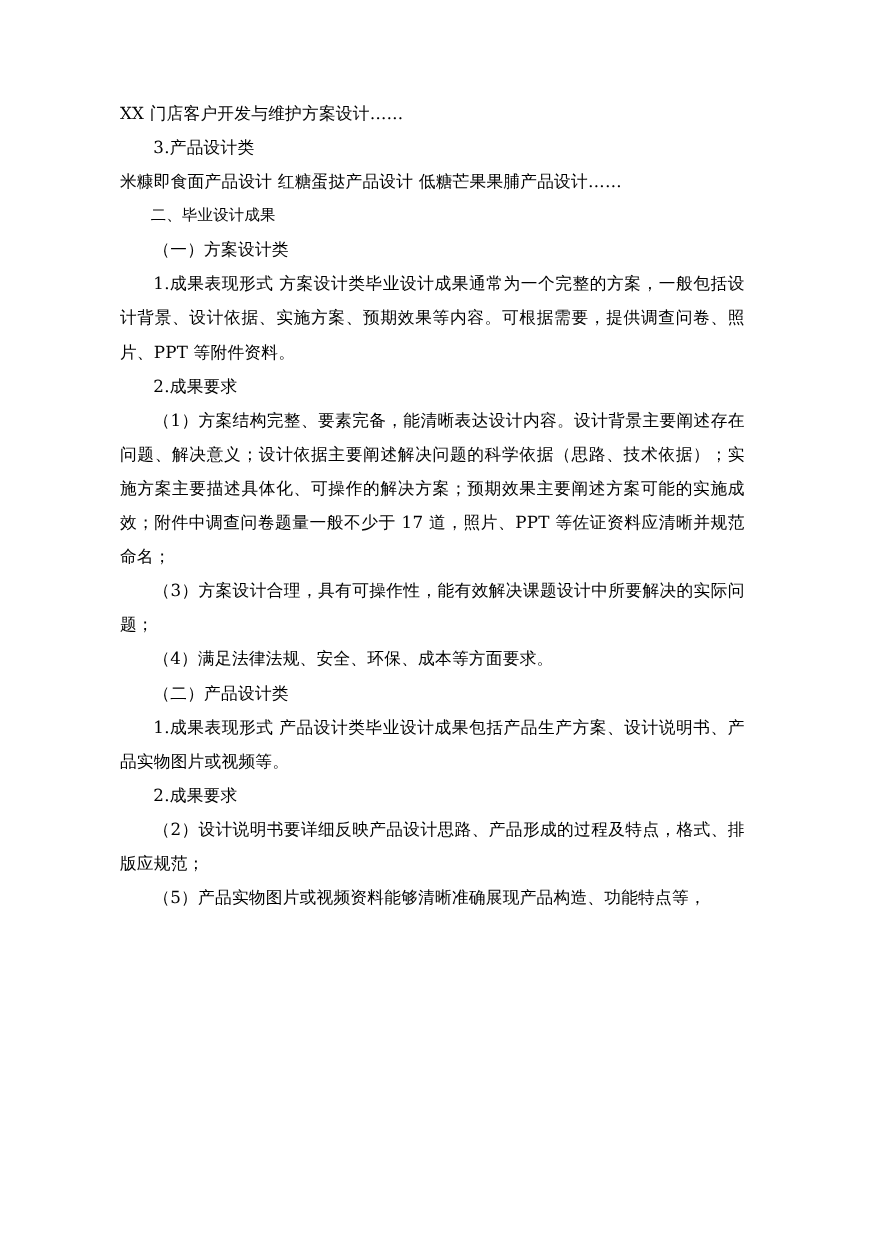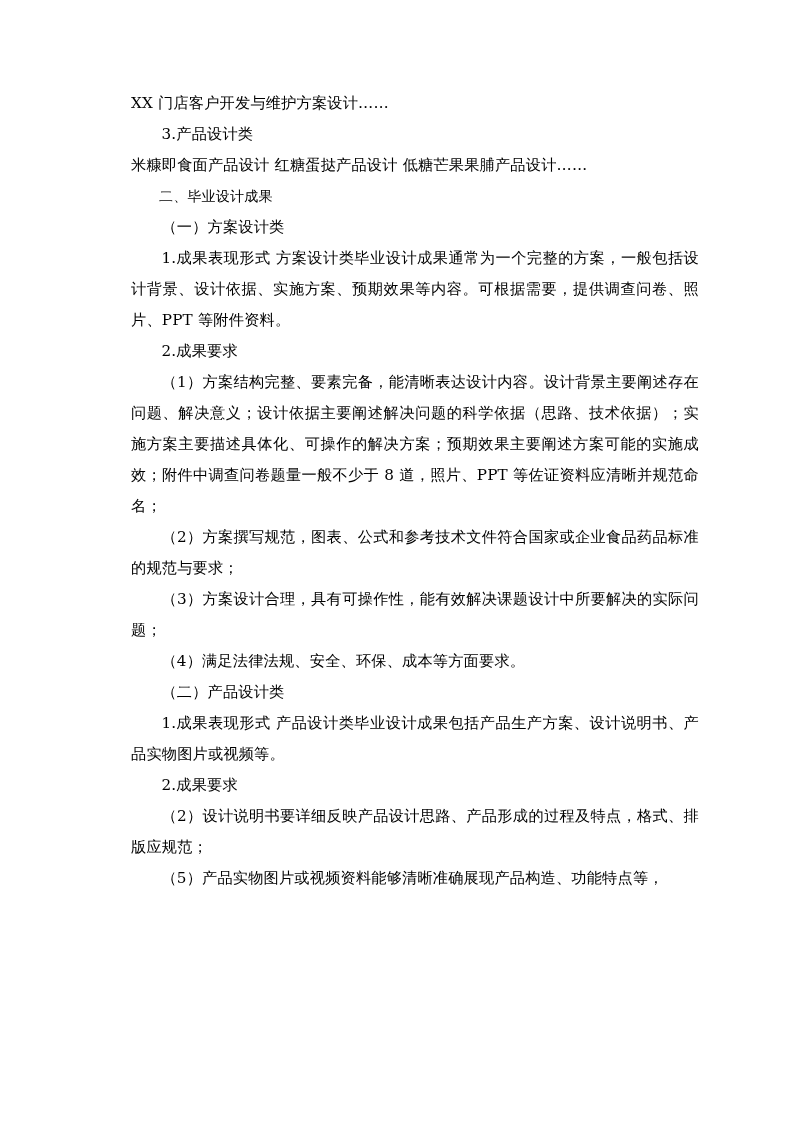--- a/index.html
+++ b/index.html
@@ -18,21 +18,21 @@
   .page {
     position: absolute;
     left: 0;
     top: 0;
     width: 793px;
     height: 1122px;
     background: #ffffff;
   }
   .content {
     position: absolute;
-    left: 131px;
+    left: 109px;
     top: 88px;
     width: 568px;
   }
   .para {
     font-size: 15.2px;
     line-height: 31px;
     text-align: justify;
     margin: 0 0 0 0;
     letter-spacing: 0.2px;
     word-break: break-all;
@@ -50,22 +50,21 @@
 
 <div class="page">
   <div class="content">
     <p class="para">XX 门店客户开发与维护方案设计……</p>
     <p class="para indent">3.产品设计类</p>
     <p class="para">米糠即食面产品设计 红糖蛋挞产品设计 低糖芒果果脯产品设计……</p>
     <p class="para indent heading">二、毕业设计成果</p>
     <p class="para indent">（一）方案设计类</p>
     <p class="para indent">1.成果表现形式 方案设计类毕业设计成果通常为一个完整的方案，一般包括设计背景、设计依据、实施方案、预期效果等内容。可根据需要，提供调查问卷、照片、PPT 等附件资料。</p>
     <p class="para indent">2.成果要求</p>
-    <p class="para indent">（1）方案结构完整、要素完备，能清晰表达设计内容。设计背景主要阐述存在问题、解决意义；设计依据主要阐述解决问题的科学依据（思路、技术依据）；实施方案主要描述具体化、可操作的解决方案；预期效果主要阐述方案可能的实施成效；附件中调查问卷题量一般不少于 8 道，照片、PPT 等佐证资料应清晰并规范命名；</p>
-    <p class="para indent">（2）方案撰写规范，图表、公式和参考技术文件符合国家或企业食品药品标准的规范与要求；</p>
+    <p class="para indent">（1）方案结构完整、要素完备，能清晰表达设计内容。设计背景主要阐述存在问题、解决意义；设计依据主要阐述解决问题的科学依据（思路、技术依据）；实施方案主要描述具体化、可操作的解决方案；预期效果主要阐述方案可能的实施成效；附件中调查问卷题量一般不少于 17 道，照片、PPT 等佐证资料应清晰并规范命名；</p>
     <p class="para indent">（3）方案设计合理，具有可操作性，能有效解决课题设计中所要解决的实际问题；</p>
     <p class="para indent">（4）满足法律法规、安全、环保、成本等方面要求。</p>
     <p class="para indent">（二）产品设计类</p>
     <p class="para indent">1.成果表现形式 产品设计类毕业设计成果包括产品生产方案、设计说明书、产品实物图片或视频等。</p>
     <p class="para indent">2.成果要求</p>
     <p class="para indent">（2）设计说明书要详细反映产品设计思路、产品形成的过程及特点，格式、排版应规范；</p>
     <p class="para indent">（5）产品实物图片或视频资料能够清晰准确展现产品构造、功能特点等，</p>
   </div>
 </div>
 

